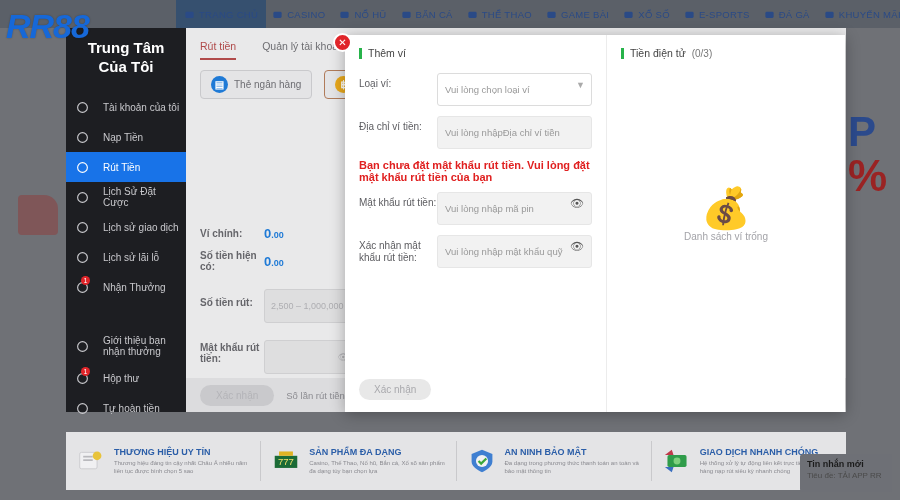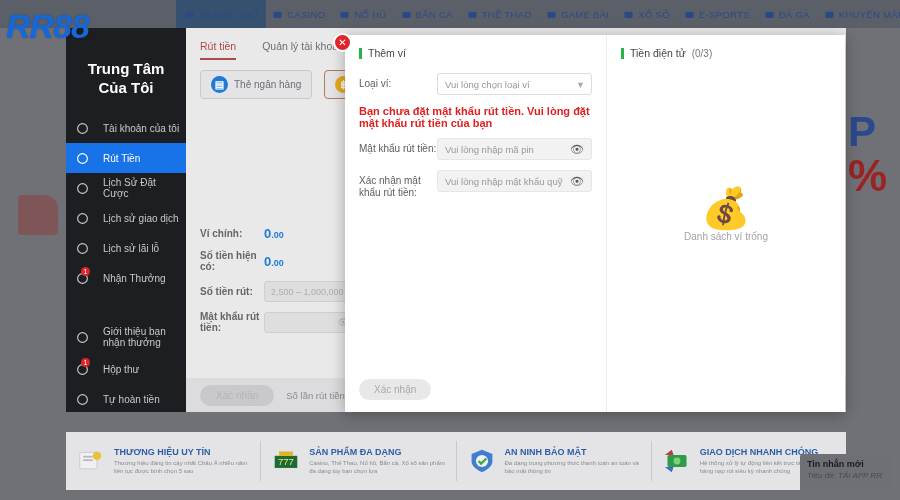--- a/index.html
+++ b/index.html
@@ -44,21 +44,21 @@
   }
   #promo-right .pr-p { color:#2b4a8c; font-size:42px; font-weight:bold; line-height:44px; }
   #promo-right .pr-n { color:#9a2323; font-size:44px; font-weight:bold; line-height:44px; }
   #promo-left {
     position: absolute; left: 18px; top: 195px; width: 40px; height: 40px;
     background: #8d4040; border-radius: 4px 14px 4px 4px; opacity: .55; z-index: 2;
   }
   
   #sidebar {
     position: absolute; left: 66px; top: 28px; width: 120px; height: 384px;
-    background: #1d1e22; z-index: 3; padding-top: 31px;
+    background: #1d1e22; z-index: 3; padding-top: 10px;
   }
   #sidebar h1 {
     color: #fff; font-size: 15px; text-align: center; line-height: 19px;
     font-weight: bold; margin-bottom: 16px;
   }
   .side-item {
     display: flex; align-items: center; gap: 14px;
     height: 30px; padding: 0 6px 0 10px; color: #c9c9cd; font-size: 10px;
     position: relative;
   }
@@ -115,22 +115,22 @@
     display: block; margin: 12px auto 0; background: #c4181f; color: #fff;
     border: none; border-radius: 16px; padding: 7px 26px; font-size: 10.5px;
   }
   #form-rows { padding: 14px 14px 0 14px; }
   .frow { display: flex; align-items: center; margin-bottom: 9px; }
   .flabel { width: 64px; font-size: 10px; color: #65656a; line-height: 11px; font-weight: bold; }
   .fval { font-size: 13px; color: #1f7ad6; font-weight: bold; }
   .fval small { font-size: 9px; }
   .finput {
     width: 92px; height: 21px; background: #dededf; border: 1px solid #cfcfd1;
-    border-radius: 3px; font-size: 9px; color: #aeaeb2; padding: 9px 6px;
-    display: flex; align-items: center; justify-content: space-between;
+    border-radius: 3px; font-size: 9px; color: #aeaeb2; padding: 16px 6px;
+    display: flex; align-items: center; justify-content: space-between; margin-top: 8px;
   }
   .refresh-ic { margin-left: 8px; color: #9a9a9f; font-size: 13px; }
   #bottombar {
     position: absolute; left: 0; bottom: 0; width: 660px; height: 34px;
     background: #dcdcde; display: flex; align-items: center; padding: 0 14px; gap: 12px;
   }
   #confirm-main {
     background: #c9c9cc; color: #b4b4b8; border: none; border-radius: 14px;
     padding: 5px 16px; font-size: 10px;
   }
@@ -143,21 +143,21 @@
   }
   #modal-left { width: 262px; border-right: 1px solid #ececec; padding: 12px 14px; position: relative; }
   #modal-right { flex: 1; padding: 12px 14px; position: relative; }
   .sec-title { display: flex; align-items: center; gap: 6px; font-size: 10.5px; color: #444; margin-bottom: 14px; }
   .sec-bar { width: 3px; height: 11px; background: #27b34a; display: inline-block; }
   .count { color: #777; font-size: 10px; }
   .mrow { display: flex; margin-bottom: 10px; align-items: flex-start; }
   .mlabel { width: 78px; font-size: 10px; color: #5c5c60; line-height: 12px; padding-top: 5px; }
   .mfield { flex: 1; position: relative; }
   .msel, .minp {
-    width: 100%; height: 22px; border: 1px solid #dcdcdc; border-radius: 3px;
+    width: 100%; height: 33px; border: 1px solid #dcdcdc; border-radius: 3px;
     background: #fff; font-size: 9.5px; color: #999; padding: 0 22px 0 7px;
     display: flex; align-items: center;
   }
   .minp { background: #f2f2f2; border-color: #e6e6e6; }
   .chev { position: absolute; right: 7px; top: 7px; color: #aaa; font-size: 9px; }
   .eye { position: absolute; right: 8px; top: 5px; color: #555; font-size: 11px; }
   #err-msg {
     color: #e02020; font-size: 11px; line-height: 12px; font-weight: bold;
     margin: 2px 0 9px 0;
   }
@@ -184,21 +184,21 @@
   .f-ico { width: 30px; height: 28px; flex: 0 0 30px; display:flex; align-items:center; justify-content:center; }
   .f-ico svg { width: 28px; height: 26px; }
   .f-title { font-size: 9px; font-weight: bold; color: #2b5ea8; line-height: 11px; }
   .f-desc { font-size: 6px; color: #8a8a90; line-height: 7.5px; margin-top: 2px; }
   
   #toast {
     position: absolute; right: 8px; bottom: 8px; width: 92px; height: 38px;
     background: #6e7076; border-radius: 3px; padding: 5px 7px; z-index: 20;
   }
   #toast .t-title { font-size: 9px; color: #1b1b1b; font-weight: bold; }
-  #toast .t-sub { font-size: 8px; color: #4a4a4a; margin-top: 2px; white-space: nowrap; overflow: hidden; font-style: italic; }
+  #toast .t-sub { font-size: 8px; color: #4a4a4a; margin-top: 2px; white-space: nowrap; overflow: hidden; }
 </style>
 </head>
 <body>
 
 <div id="page-dim"></div>
 
 <div id="topnav">
     <div class="navitem active">
       <span class="navicon">
         <svg viewBox="0 0 16 16">
@@ -295,20 +295,28 @@
   </h1>
   <div id="sidebar-items">
       <div class="side-item">
         <span class="side-ic">
           <svg viewBox="0 0 16 16">
             <circle cx="8" cy="8" r="6"></circle>
           </svg>
         </span>
         <span class="side-label">Tài khoản của tôi</span>
       </div>
+      <div class="side-item">
+        <span class="side-ic">
+          <svg viewBox="0 0 16 16">
+            <circle cx="8" cy="8" r="6"></circle>
+          </svg>
+        </span>
+        <span class="side-label">Nạp Tiền</span>
+      </div>
       <div class="side-item active">
         <span class="side-ic">
           <svg viewBox="0 0 16 16">
             <circle cx="8" cy="8" r="6"></circle>
           </svg>
         </span>
         <span class="side-label">Rút Tiền</span>
       </div>
       <div class="side-item">
         <span class="side-ic">
@@ -440,20 +448,26 @@
     </div>
 
     <div class="mrow">
       <div class="mlabel">Loại ví:</div>
       <div class="mfield">
         <div class="msel">Vui lòng chọn loại ví</div>
         <span class="chev">▼</span>
       </div>
     </div>
 
+    <div class="mrow">
+      <div class="mlabel">Địa chỉ ví tiền:</div>
+      <div class="mfield">
+        <div class="minp">Vui lòng nhậpĐịa chỉ ví tiền</div>
+      </div>
+    </div>
 
     <div id="err-msg">Bạn chưa đặt mật khẩu rút tiền. Vui lòng đặt mật khẩu rút tiền của bạn</div>
 
     <div class="mrow">
       <div class="mlabel">Mật khẩu rút tiền:</div>
       <div class="mfield">
         <div class="minp">Vui lòng nhập mã pin</div>
         <span class="eye">👁</span>
       </div>
     </div>

